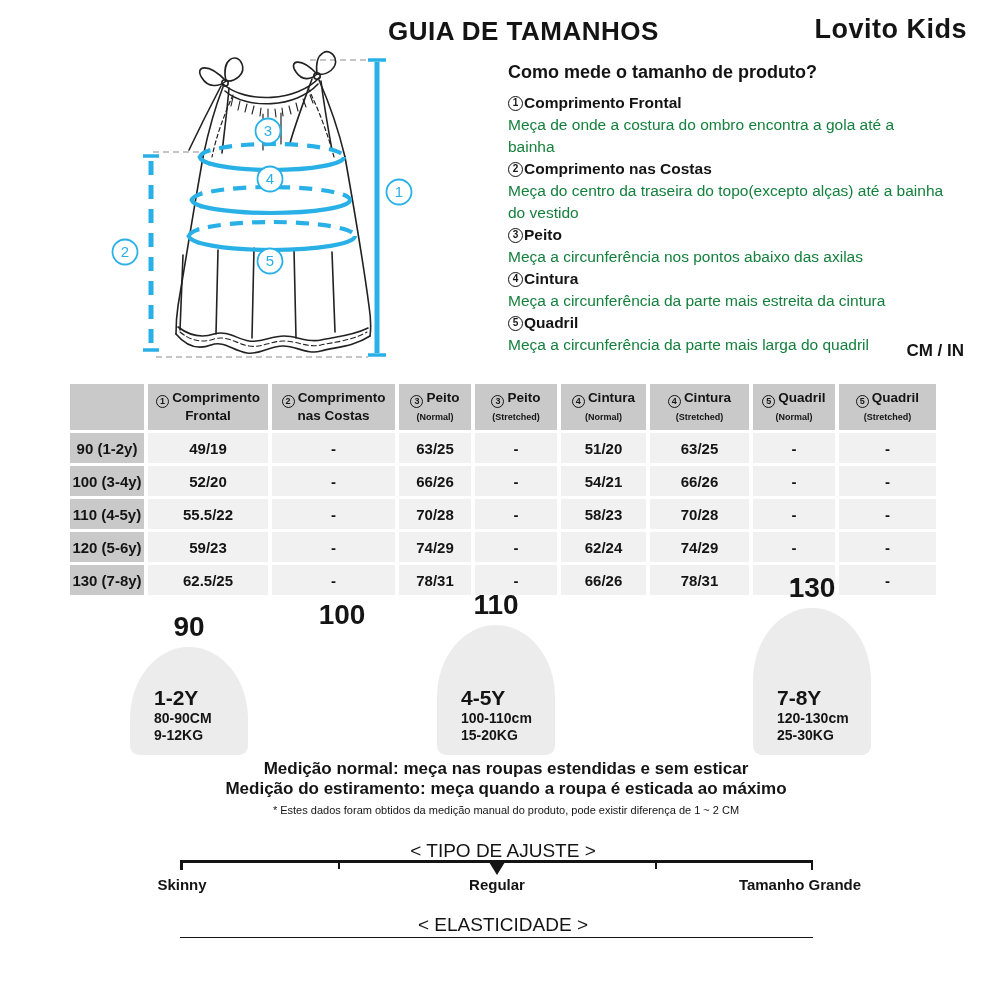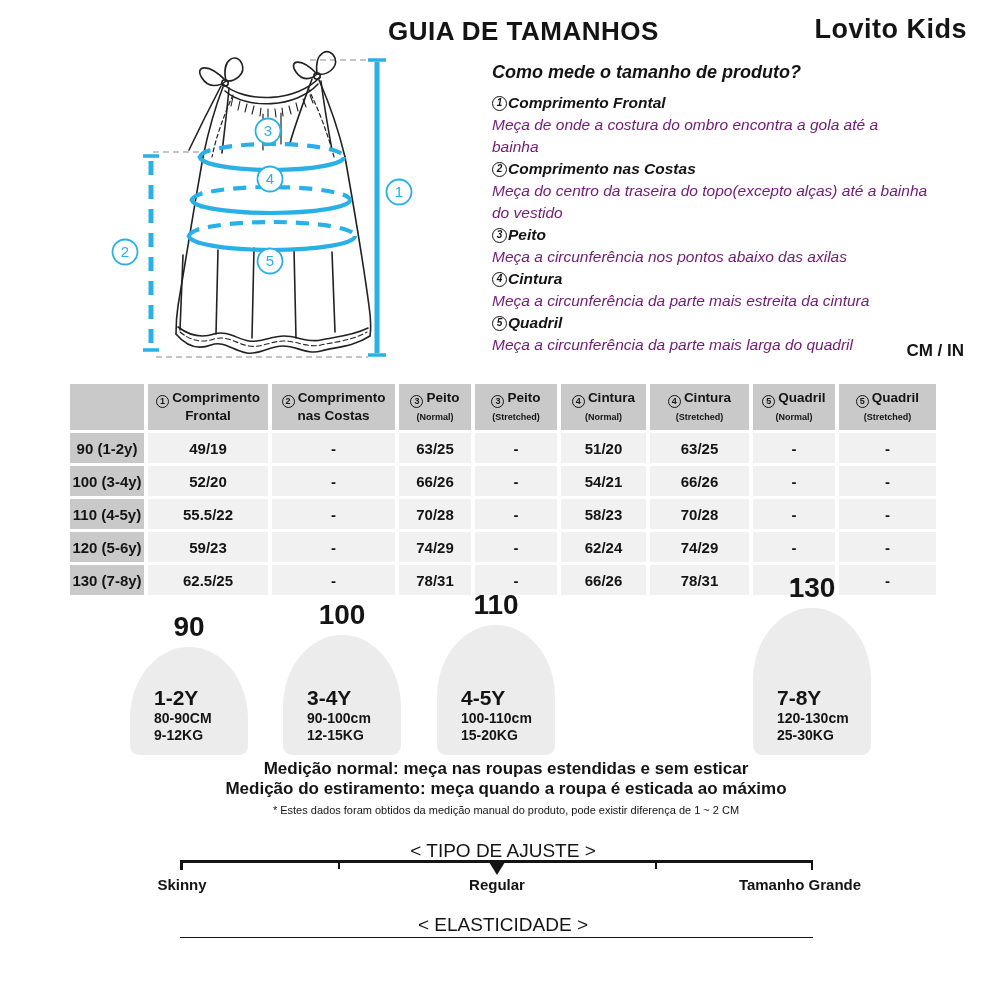--- a/index.html
+++ b/index.html
@@ -4,24 +4,24 @@
 <style>
   html,body { margin:0; padding:0; background:#fff; }
   body { font-family:"Liberation Sans", sans-serif; color:#141414; }
   .page { position:relative; width:1000px; height:938px; background:#fff; overflow:hidden;padding-left:12px; }
 
   
   .page-title { position:absolute; left:388px; top:16px; font-size:26px; font-weight:bold; letter-spacing:.5px; }
   .brand { position:absolute; right:45px; top:14px; font-size:27px; font-weight:bold; letter-spacing:.5px; }
 
   
-  .guide { position:absolute; left:492px; top:62px; width:470px;font-style:italic; }
+  .guide { position:absolute; left:508px; top:62px; width:470px; }
   .guide-heading { font-size:18px; font-weight:bold; margin-bottom:9px; }
   .guide-item-name { font-size:15.5px; font-weight:bold; line-height:22px; display:flex; align-items:center; }
-  .guide-line { font-size:15.5px; color:#701a75; line-height:22px; }
+  .guide-line { font-size:15.5px; color:#15803d; line-height:22px; }
   .cnum { display:inline-flex; width:15px; height:15px; border:1.3px solid #141414; border-radius:50%;
           align-items:center; justify-content:center; font-size:10px; font-weight:bold; flex:0 0 auto;
           box-sizing:border-box; line-height:1; }
   .guide-item-name .cnum { margin-right:1px; }
   .unit-label { position:absolute; right:48px; top:341px; font-size:17px; font-weight:bold; }
 
   
   .size-table { position:absolute; left:70px; top:372px; display:grid;
     grid-template-columns:74px 120px 123px 72px 82px 85px 99px 82px 97px;
     grid-template-rows:46px repeat(5,30px); gap:3px 4px;margin-top:12px; }
@@ -307,25 +307,20 @@
   <div class="fig" style="left:130px; top:612px;">
     <div class="fig-size">90</div>
     <div class="fig-arch" style="height:108px;">
       <div class="fig-age">1-2Y</div>
       <div class="fig-h">80-90CM</div>
       <div class="fig-w">9-12KG</div>
     </div>
   </div>
   <div class="fig" style="left:283px; top:600px;">
     <div class="fig-size">100</div>
-    <div class="fig-arch" style="height:120px;">
-      <div class="fig-age">3-4Y</div>
-      <div class="fig-h">90-100cm</div>
-      <div class="fig-w">12-15KG</div>
-    </div>
   </div>
   <div class="fig" style="left:437px; top:590px;">
     <div class="fig-size">110</div>
     <div class="fig-arch" style="height:130px;">
       <div class="fig-age">4-5Y</div>
       <div class="fig-h">100-110cm</div>
       <div class="fig-w">15-20KG</div>
     </div>
   </div>
   <div class="fig" style="left:753px; top:573px;">

